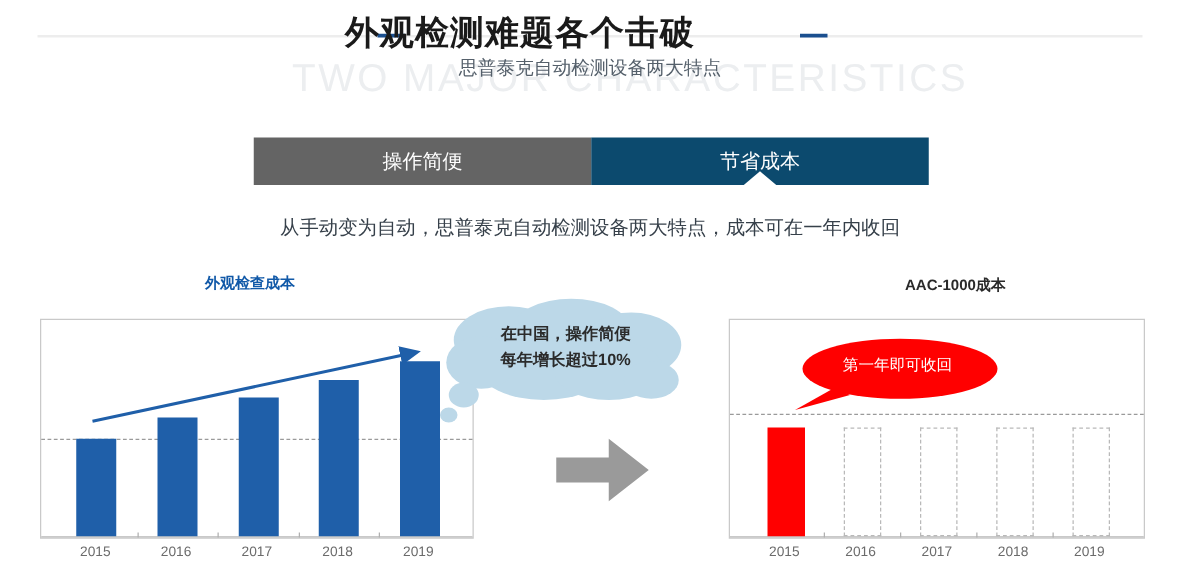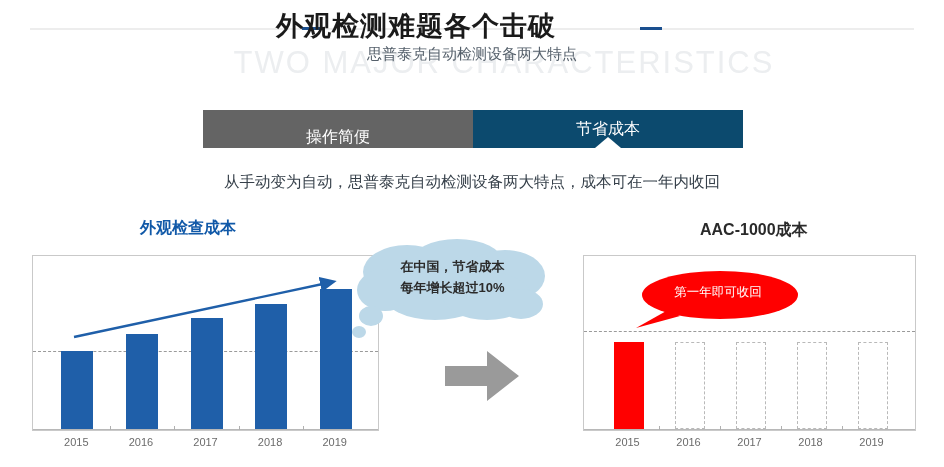--- a/index.html
+++ b/index.html
@@ -77,21 +77,21 @@
   }
   .tab {
     flex: 1 1 0;
     display: flex;
     align-items: center;
     justify-content: center;
     font-size: 16px;
     color: #ffffff;
     position: relative;
   }
-  .tab.inactive { background: #646464; align-items: flex-end; }
+  .tab.inactive { background: #646464; }
   .tab.active   { background: #0c4a6e; }
   .tab.active .notch {
     position: absolute;
     left: 50%;
     bottom: 0;
     transform: translateX(-50%);
     width: 0; height: 0;
     border-left: 13px solid transparent;
     border-right: 13px solid transparent;
     border-bottom: 11px solid #ffffff;
@@ -103,22 +103,23 @@
     left: 0; top: 172px;
     width: 944px;
     text-align: center;
     font-size: 15.5px;
     color: #36404a;
   }
 
   
   .chart-title {
     position: absolute;
-    font-size: 16px;
+    font-size: 12px;
     font-weight: bold;
+    margin-left: 24px;
   }
   .chart-title.left-t {
     left: 140px; top: 218px;
     color: #1159a8;
   }
   .chart-title.right-t {
     left: 700px; top: 220px;
     color: #2a2a2a;
     font-weight: bold;
   }
@@ -319,21 +320,21 @@
       <ellipse cx="160" cy="38" rx="40" ry="26"></ellipse>
       <ellipse cx="90" cy="56" rx="52" ry="26"></ellipse>
       <ellipse cx="142" cy="58" rx="44" ry="24"></ellipse>
       <ellipse cx="176" cy="66" rx="22" ry="15"></ellipse>
       <ellipse cx="40" cy="52" rx="28" ry="21"></ellipse>
       <ellipse cx="26" cy="78" rx="12" ry="10"></ellipse>
       <ellipse cx="14" cy="94" rx="7" ry="6"></ellipse>
     </g>
   </svg>
   <div class="cloud-text">
-    <div>在中国，节省成本</div>
+    <div>在中国，操作简便</div>
     <div>每年增长超过10%</div>
   </div>
 </div>
 
 <div class="bubble-wrap">
   <svg width="180" height="62" viewBox="0 0 180 62" style="position:absolute;left:0;top:0;">
     <ellipse cx="92" cy="27" rx="78" ry="24" fill="#ff0000"></ellipse>
     <path d="M40,42 L8,60 L52,48 z" fill="#ff0000"></path>
   </svg>
   <div class="bubble-text">第一年即可收回</div>

